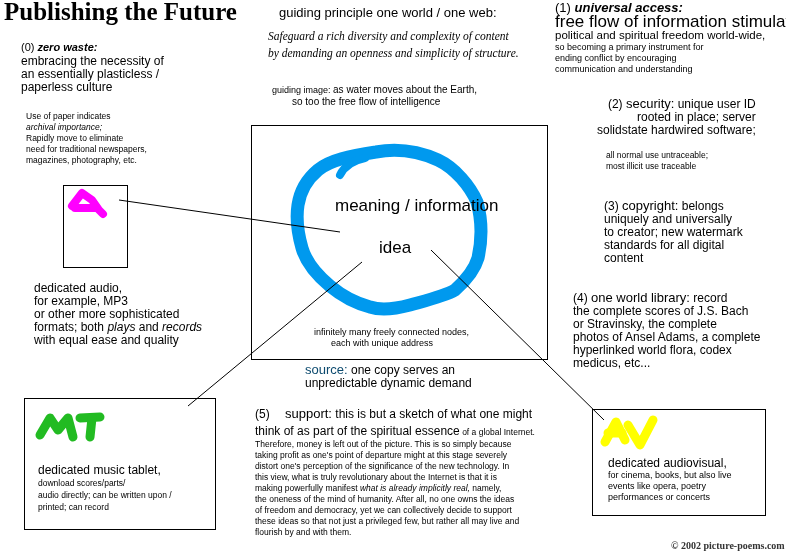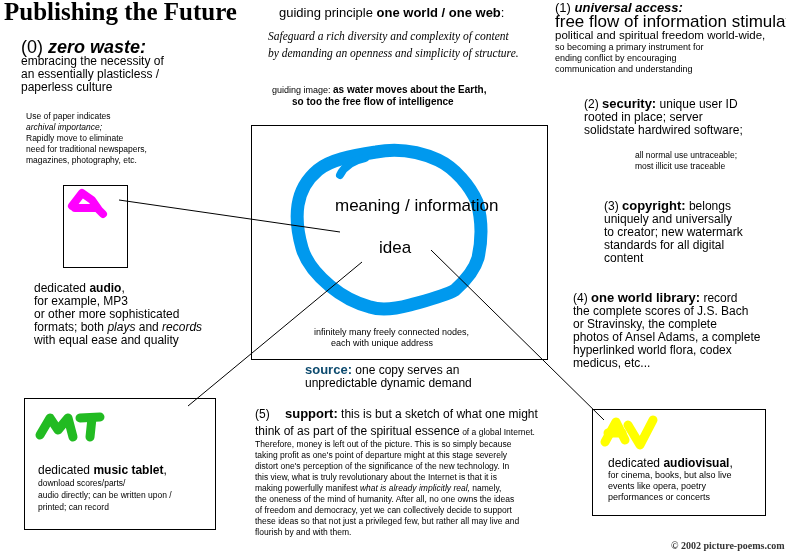--- a/index.html
+++ b/index.html
@@ -4,21 +4,21 @@
 <style>
   html, body { margin:0; padding:0; background:#ffffff; }
   body { width:786px; height:554px; position:relative; overflow:hidden; font-family:"Liberation Sans", sans-serif; color:#000; }
   .abs { position:absolute; }
   .title { left:4px; top:-2px; font-family:"Liberation Serif", serif; font-weight:bold; font-size:25px; white-space:nowrap; }
   .t11 { font-size:17px; line-height:13px; }
   .t12 { font-size:12px; line-height:13px; }
   .t13 { font-size:13px; line-height:14px; }
   .t9  { font-size:9px;  line-height:11px; }
   .t8  { font-size:8.5px; line-height:11px; }
-  .b { font-weight:bold; }
+  .b { font-weight:normal; }
   .bi { font-weight:bold; font-style:italic; }
   .i { font-style:italic; }
   .serif-i { font-family:"Liberation Serif", serif; font-style:italic; font-size:11.5px; line-height:17px; }
   .box { position:absolute; border:1px solid #000; background:transparent; }
   .nowrap { white-space:nowrap; }
   .red { color:#0c4a6e; }
   svg.overlay { position:absolute; left:0; top:0; pointer-events:none; }
   .copyright { font-family:"Liberation Serif", serif; font-size:10px; font-weight:bold; color:#333; }
 </style>
 </head>
@@ -33,21 +33,21 @@
   <div>Safeguard a rich diversity and complexity of content</div>
   <div>by demanding an openness and simplicity of structure.</div>
 </div>
 
 <div class="abs t9 nowrap" style="left:272px; top:84px;">
   <div><span>guiding image: </span><span class="b" style="font-size:10px;">as water moves about the Earth,</span></div>
   <div style="padding-left:20px;"><span class="b" style="font-size:10px;">so too  the free flow of intelligence</span></div>
 </div>
 
 <div class="abs t12 nowrap" style="left:21px; top:40px;">
-  <div style="font-size:18px; line-height:15px;"><span>(0) </span><span class="bi">zero waste:</span></div>
+  <div style="font-size:11px; line-height:15px;"><span>(0) </span><span class="bi">zero waste:</span></div>
   <div>embracing the necessity of</div>
   <div>an essentially plasticless /</div>
   <div>paperless culture</div>
 </div>
 
 <div class="abs t8 nowrap" style="left:26px; top:111px;">
   <div>Use of paper indicates</div>
   <div class="i">archival importance;</div>
   <div>Rapidly move to eliminate</div>
   <div>need for traditional newspapers,</div>
@@ -56,26 +56,26 @@
 
 <div class="abs nowrap" style="left:555px; top:1px;">
   <div style="font-size:13px; line-height:14px;"><span>(1) </span><span class="bi">universal access:</span></div>
   <div class="t11">free flow of information stimulates</div>
   <div style="font-size:11.5px; line-height:14px;">political and spiritual freedom world-wide,</div>
   <div class="t9">so becoming a primary instrument for</div>
   <div class="t9">ending conflict by encouraging</div>
   <div class="t9">communication and understanding</div>
 </div>
 
-<div class="abs t12 nowrap" style="left:584px; top:97px;">
+<div class="abs t12 nowrap" style="left:597px; top:97px;text-align:right;">
   <div><span>(2) </span><span class="b" style="font-size:13px;">security:</span><span> unique user ID</span></div>
   <div>rooted in place;  server</div>
   <div>solidstate hardwired software;</div>
 </div>
-<div class="abs t8 nowrap" style="left:606px; top:150px;margin-left:29px;">
+<div class="abs t8 nowrap" style="left:606px; top:150px;">
   <div>all normal use untraceable;</div>
   <div>most illicit use traceable</div>
 </div>
 
 <div class="abs t12 nowrap" style="left:604px; top:199px;">
   <div><span>(3) </span><span class="b" style="font-size:13px;">copyright:</span><span> belongs</span></div>
   <div>uniquely and universally</div>
   <div>to creator; new watermark</div>
   <div>standards for all digital</div>
   <div>content</div>

